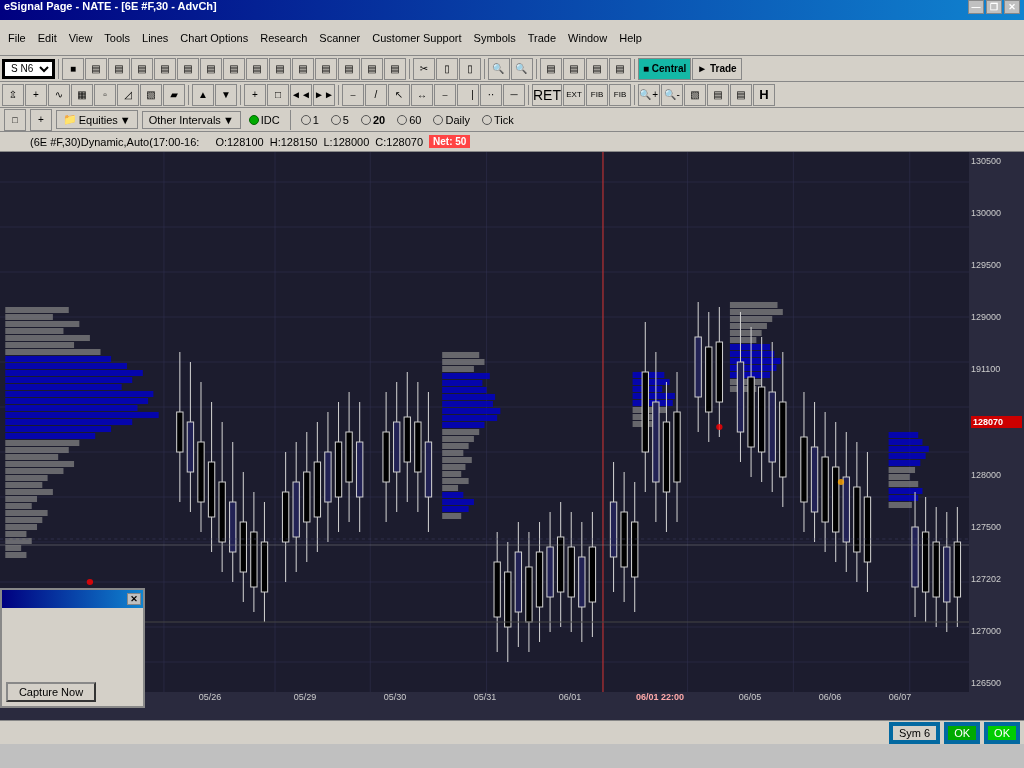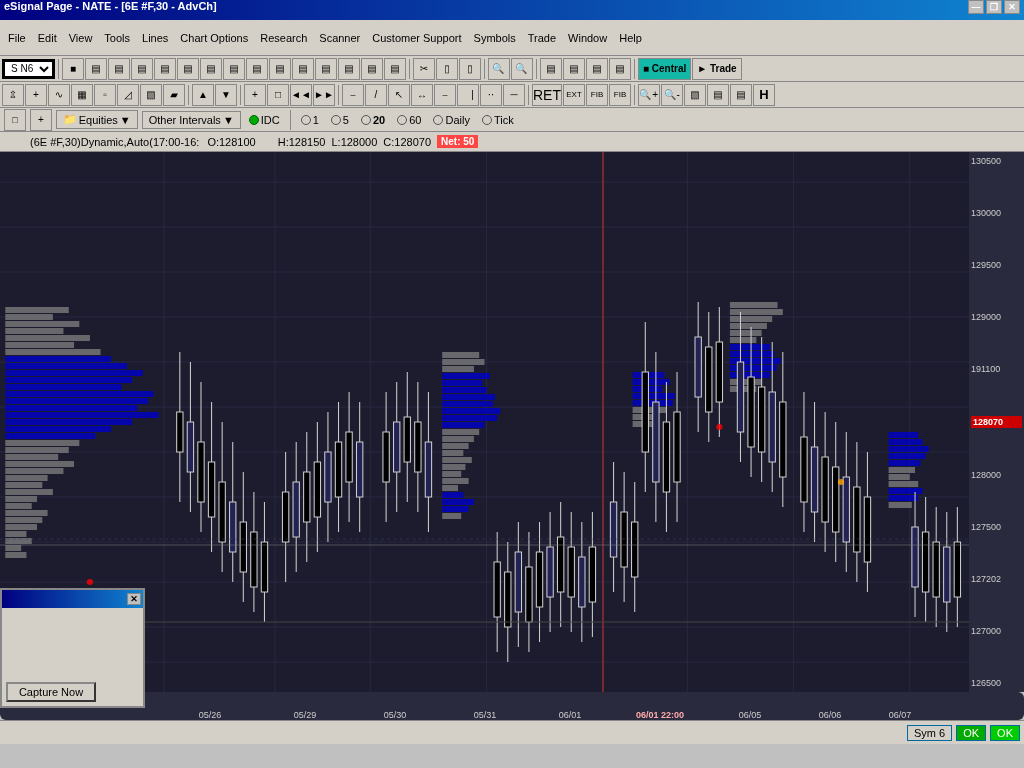--- a/index.html
+++ b/index.html
@@ -153,21 +153,21 @@
       font-size: 11px;
       justify-content: space-between;
     }
 
     .status-right {
       display: flex; gap: 4px; align-items: center;
     }
     .status-badge {
       padding: 1px 6px;
       font-size: 11px;
-      border: 1px solid #0369a1;
+      border: 4px solid #0369a1;
     }
     .sym-badge { background: #d4d0c8; }
     .ok-badge { background: #00aa00; color: white; }
     .ok2-badge { background: #00cc00; color: white; }
 
     
     #dialog-box {
       position: absolute;
       bottom: 60px;
       left: 0;
@@ -363,23 +363,23 @@
       <span>Daily</span>
     </div>
     <div class="interval-btn">
       <span class="circle-indicator"></span>
       <span>Tick</span>
     </div>
   </div>
 
   <div id="chart-info-bar">
     <span style="font-weight:normal;padding-left:26px;">(6E #F,30)</span>
-    <span style="margin-right:8px;">Dynamic,Auto(17:00-16:</span>
+    <span style="margin-right:16px;">Dynamic,Auto(17:00-16:</span>
     <span>O:</span>
-    <span style="margin-right:22px;">128100</span>
+    <span style="margin-right:6px;">128100</span>
     <span>H:</span>
     <span style="margin-right:6px;">128150</span>
     <span>L:</span>
     <span style="margin-right:6px;">128000</span>
     <span>C:</span>
     <span style="margin-right:6px;">128070</span>
     <span class="price-badge">Net: 50</span>
   </div>
 
   <div style="display:flex;height:540px;position:relative;">
@@ -667,21 +667,21 @@
         <span style="color:#cc0000;font-size:9px;font-weight:bold;background:#cc0000;color:white;padding:1px 2px;">128070</span>
         <span style="color:#cccccc;font-size:9px;">128000</span>
         <span style="color:#cccccc;font-size:9px;">127500</span>
         <span style="color:#cccccc;font-size:9px;">127202</span>
         <span style="color:#cccccc;font-size:9px;">127000</span>
         <span style="color:#cccccc;font-size:9px;">126500</span>
       </div>
     </div>
   </div>
 
-  <div id="date-axis" style="background:#2a2a3e;height:28px;display:flex;align-items:flex-end;padding-left:160px;gap:0;border-radius:6px;">
+  <div id="date-axis" style="background:#2a2a3e;height:28px;display:flex;align-items:flex-start;padding-left:160px;gap:0;">
     <span style="color:#cccccc;font-size:9px;width:100px;text-align:center;">05/26</span>
     <span style="color:#cccccc;font-size:9px;width:90px;text-align:center;">05/29</span>
     <span style="color:#cccccc;font-size:9px;width:90px;text-align:center;">05/30</span>
     <span style="color:#cccccc;font-size:9px;width:90px;text-align:center;">05/31</span>
     <span style="color:#cccccc;font-size:9px;width:80px;text-align:center;">06/01</span>
     <span style="color:#ffaaaa;font-size:9px;width:100px;text-align:center;font-weight:bold;">06/01 22:00</span>
     <span style="color:#cccccc;font-size:9px;width:80px;text-align:center;">06/05</span>
     <span style="color:#cccccc;font-size:9px;width:80px;text-align:center;">06/06</span>
     <span style="color:#cccccc;font-size:9px;width:60px;text-align:center;">06/07</span>
   </div>

